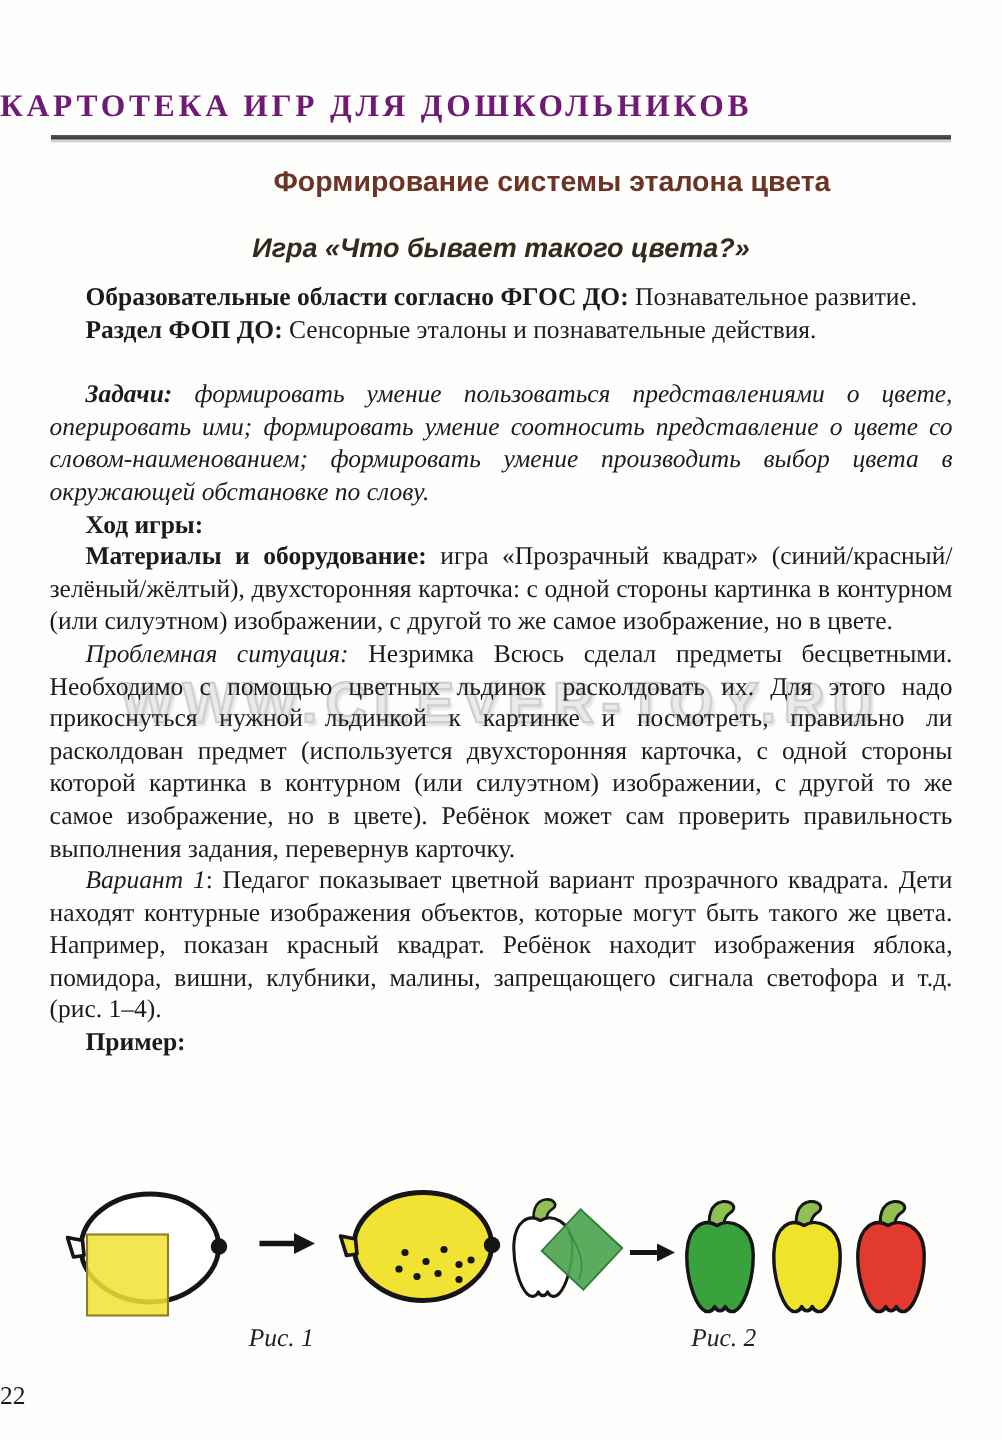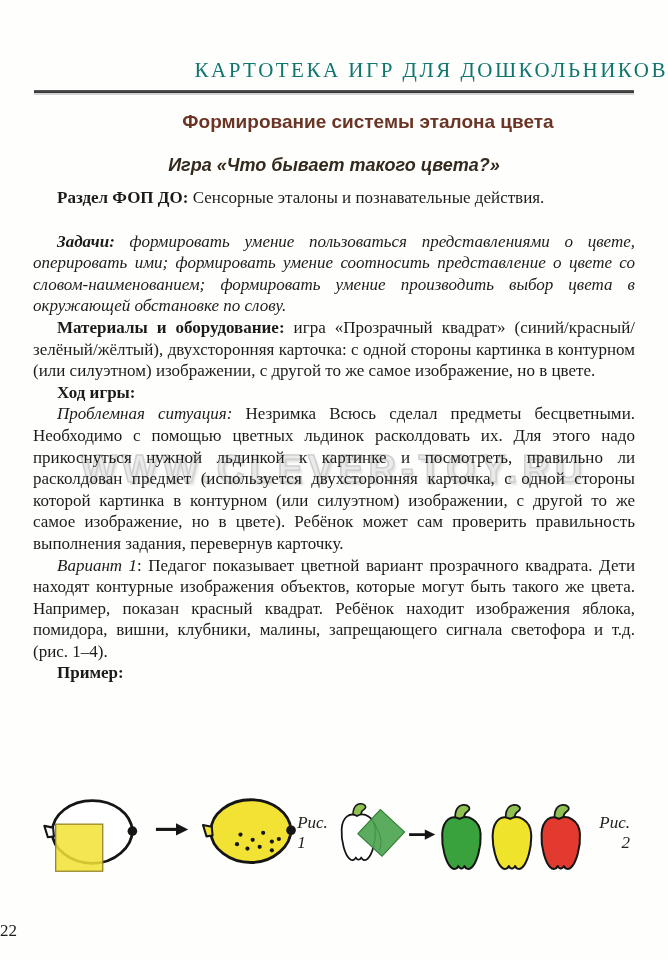--- a/index.html
+++ b/index.html
@@ -21,25 +21,25 @@
     font-size:38px;
     letter-spacing:5px;
     color:rgba(234,234,234,0.95);
     -webkit-text-stroke:1.5px #cfcfcf;
     text-shadow:2px 3px 2px rgba(175,175,175,0.35);
     z-index:0;
     white-space:nowrap;
   }
   .header-title{
     position:absolute;top:58px;left:0;width:668px;
-    text-align:right;
-    font-weight:normal;
+    text-align:left;
+    font-weight:bold;
     font-size:21px;
     letter-spacing:2.5px;
-    color:#0f766e;
+    color:#701a75;
     z-index:2;
   }
   .header-rule{
     position:absolute;top:90px;left:34px;width:600px;height:3px;
     background:linear-gradient(#5a5a5a,#2f2f2f);
     box-shadow:0 2px 0 rgba(160,160,160,0.45);
     z-index:2;
   }
   .section-title{
     position:absolute;top:111px;left:0;width:668px;
@@ -68,21 +68,21 @@
   }
   .body-text p{
     margin:0;
     text-indent:24px;
     text-align:justify;
   }
   .body-text p.gap-top{margin-top:22px;font-style:italic;}
   .b{font-weight:bold;}
   .i{font-style:italic;}
   .figures{position:absolute;top:783px;left:0;width:668px;height:125px;z-index:1;}
-  .fig-group{position:absolute;top:0;display:flex;flex-direction:row;align-items:center;}
+  .fig-group{position:absolute;top:0;display:flex;flex-direction:column;align-items:center;}
   .fig1{left:40px;width:295px;}
   .fig2{left:335px;width:295px;text-align:right;}
   .fig-caption{
     font-style:italic;
     font-size:17px;
     margin-top:1px;
     color:#242220;
   }
   .page-number{
     position:absolute;top:921px;left:0;width:604px;
@@ -99,24 +99,25 @@
 
   <div class="watermark">WWW.CLEVER-TOY.RU</div>
 
   <div class="header-title">КАРТОТЕКА ИГР ДЛЯ ДОШКОЛЬНИКОВ</div>
   <div class="header-rule"></div>
 
   <div class="section-title" style="color: rgb(107, 52, 36);">Формирование системы эталона цвета</div>
   <div class="game-title" style="color: rgb(51, 41, 28);">Игра «Что бывает такого цвета?»</div>
 
   <div class="body-text">
+    <p><span class="b">Образовательные области согласно ФГОС ДО:</span><span> Познавательное развитие.</span></p>
     <p><span class="b">Раздел ФОП ДО:</span><span> Сенсорные эталоны и познавательные действия.</span></p>
     <p class="gap-top"><span class="b">Задачи:</span><span> формировать умение пользоваться представлениями о цвете, оперировать ими; формировать умение соотносить представление о цвете со словом-наименованием; формировать умение производить выбор цвета в окружающей обстановке по слову.</span></p>
+    <p><span class="b">Ход игры:</span></p>
     <p><span class="b">Материалы и оборудование:</span><span> игра «Прозрачный квадрат» (синий/красный/зелёный/жёлтый), двухсторонняя карточка: с одной стороны картинка в контурном (или силуэтном) изображении, с другой то же самое изображение, но в цвете.</span></p>
-    <p><span class="b">Ход игры:</span></p>
     <p><span class="i">Проблемная ситуация:</span><span> Незримка Всюсь сделал предметы бесцветными. Необходимо с помощью цветных льдинок расколдовать их. Для этого надо прикоснуться нужной льдинкой к картинке и посмотреть, правильно ли расколдован предмет (используется двухсторонняя карточка, с одной стороны которой картинка в контурном (или силуэтном) изображении, с другой то же самое изображение, но в цвете). Ребёнок может сам проверить правильность выполнения задания, перевернув карточку.</span></p>
     <p><span class="i">Вариант 1</span><span>: Педагог показывает цветной вариант прозрачного квадрата. Дети находят контурные изображения объектов, которые могут быть такого же цвета. Например, показан красный квадрат. Ребёнок находит изображения яблока, помидора, вишни, клубники, малины, запрещающего сигнала светофора и т.д. (рис. 1–4).</span></p>
     <p><span class="b">Пример:</span></p>
   </div>
 
   <div class="figures">
 
     <div class="fig-group fig1">
       <svg width="295" height="98" viewBox="0 0 295 98">
         <defs>

